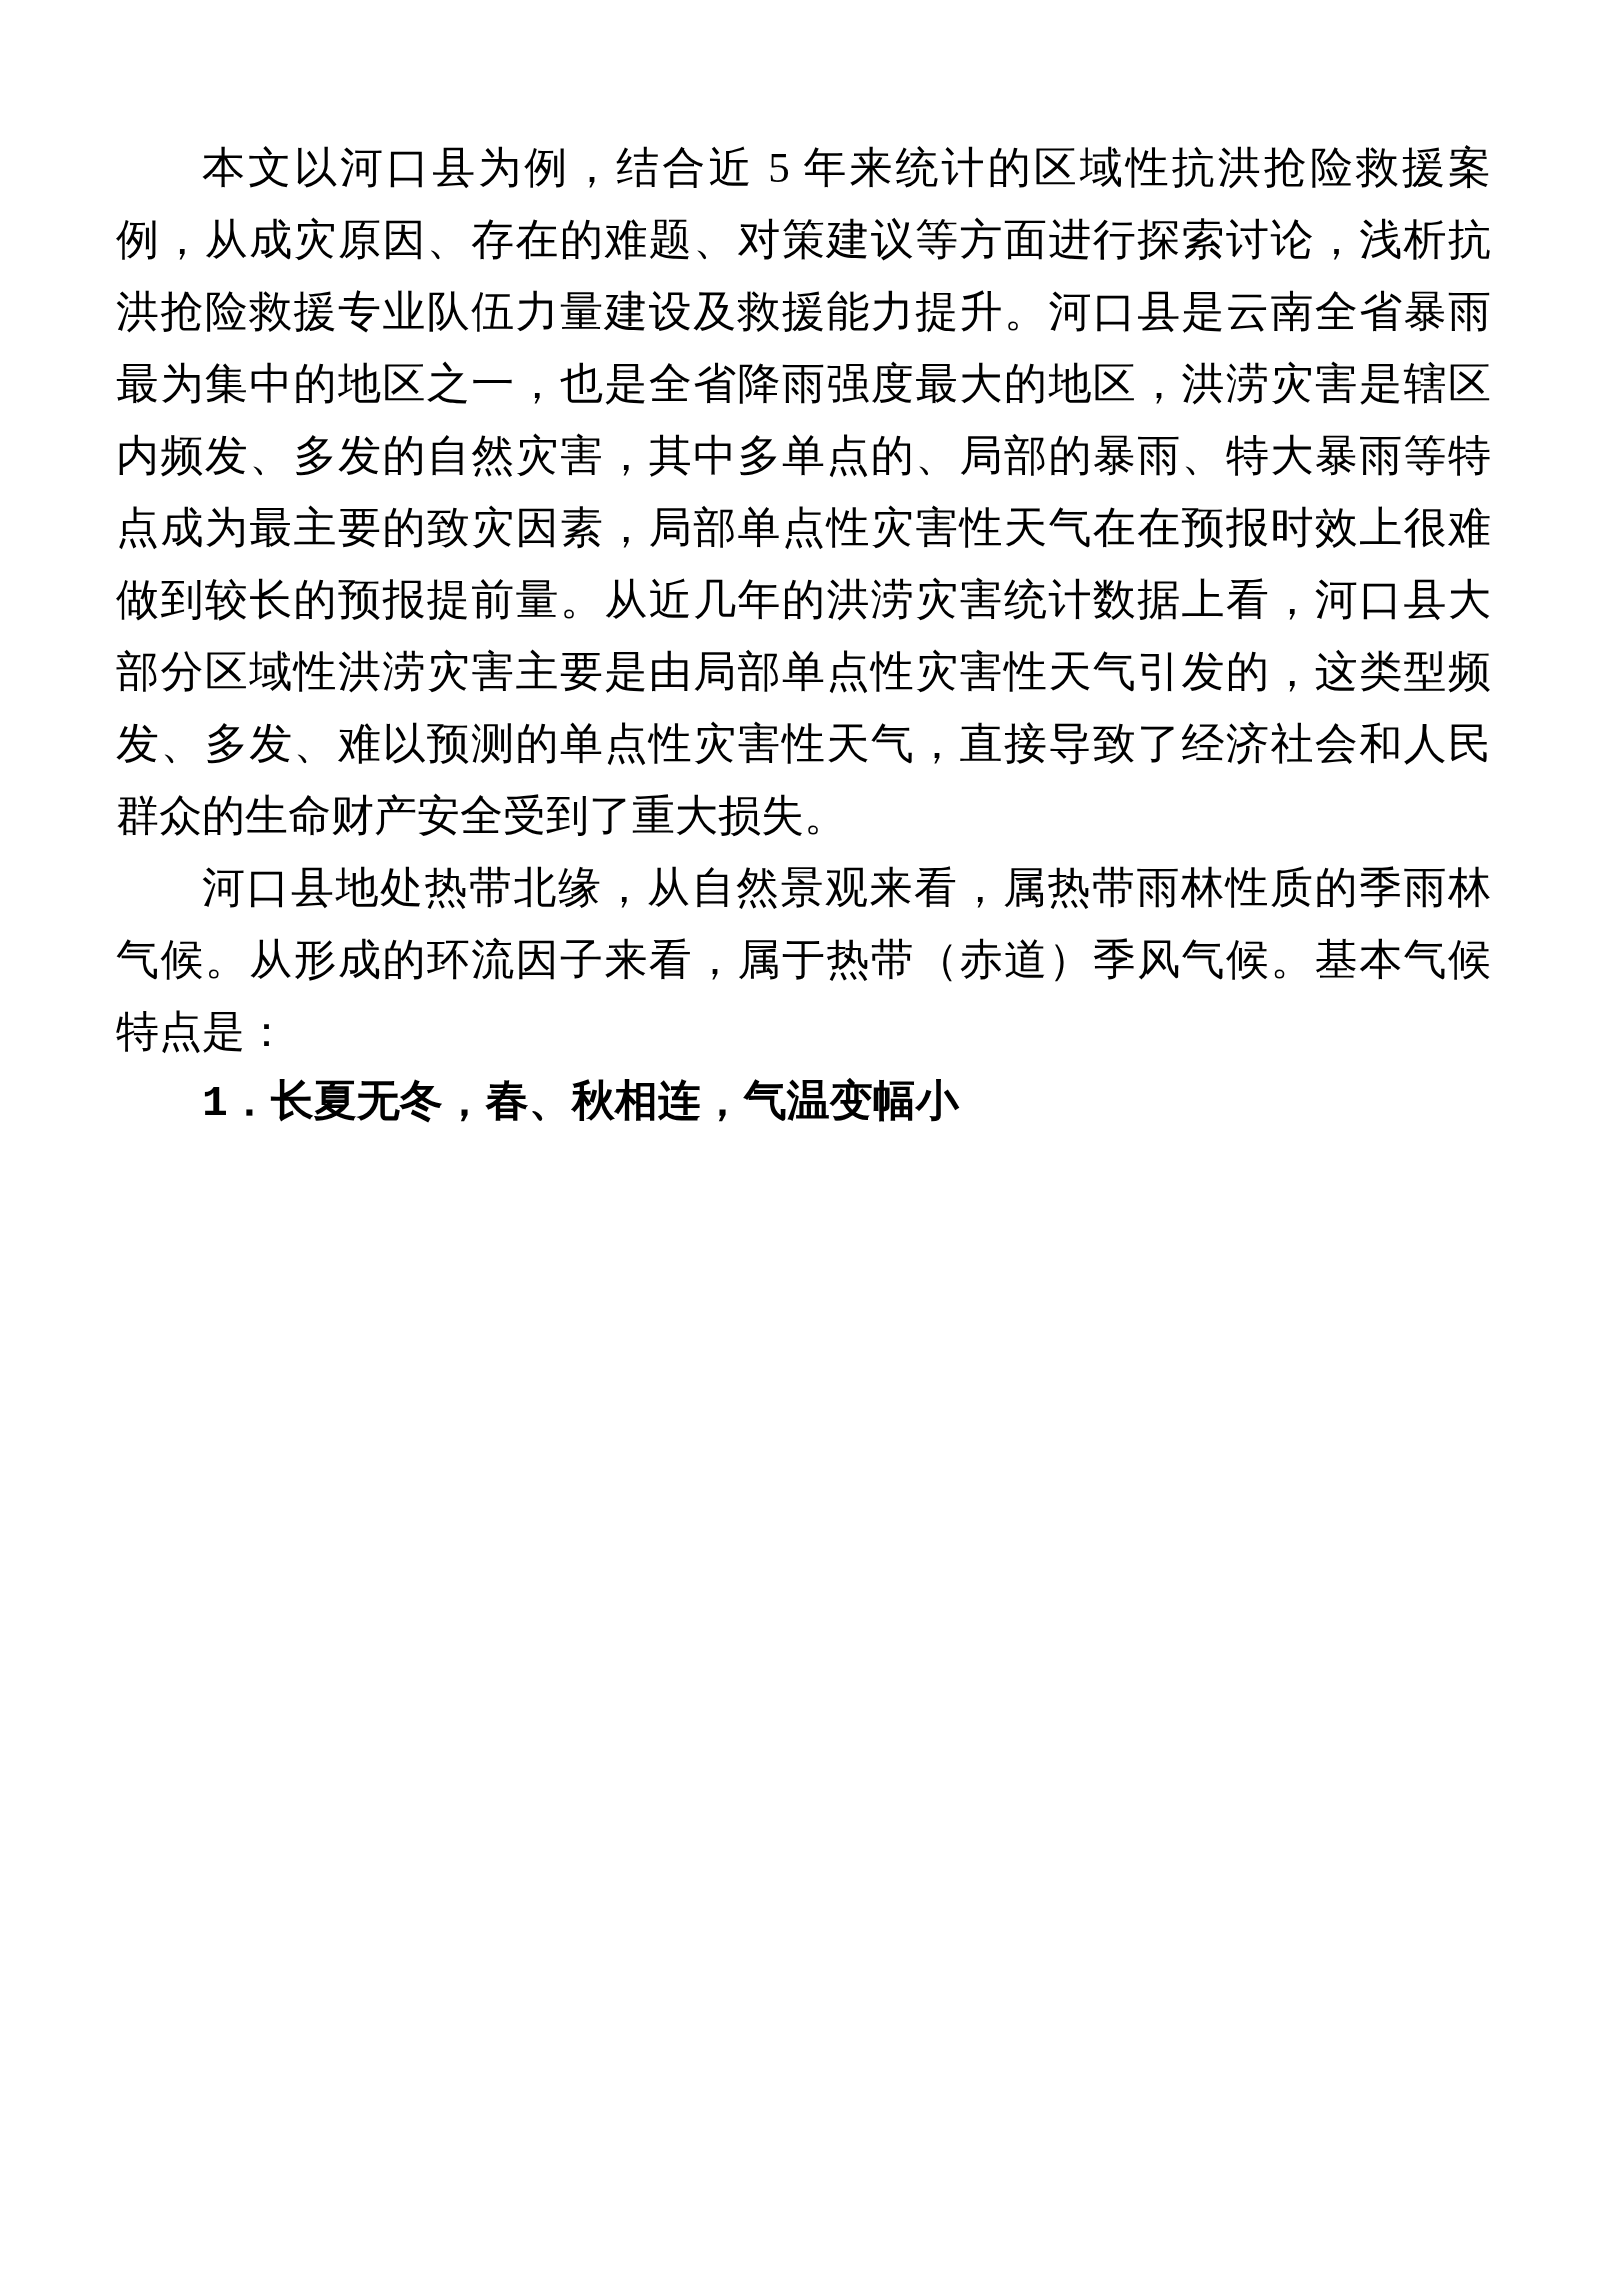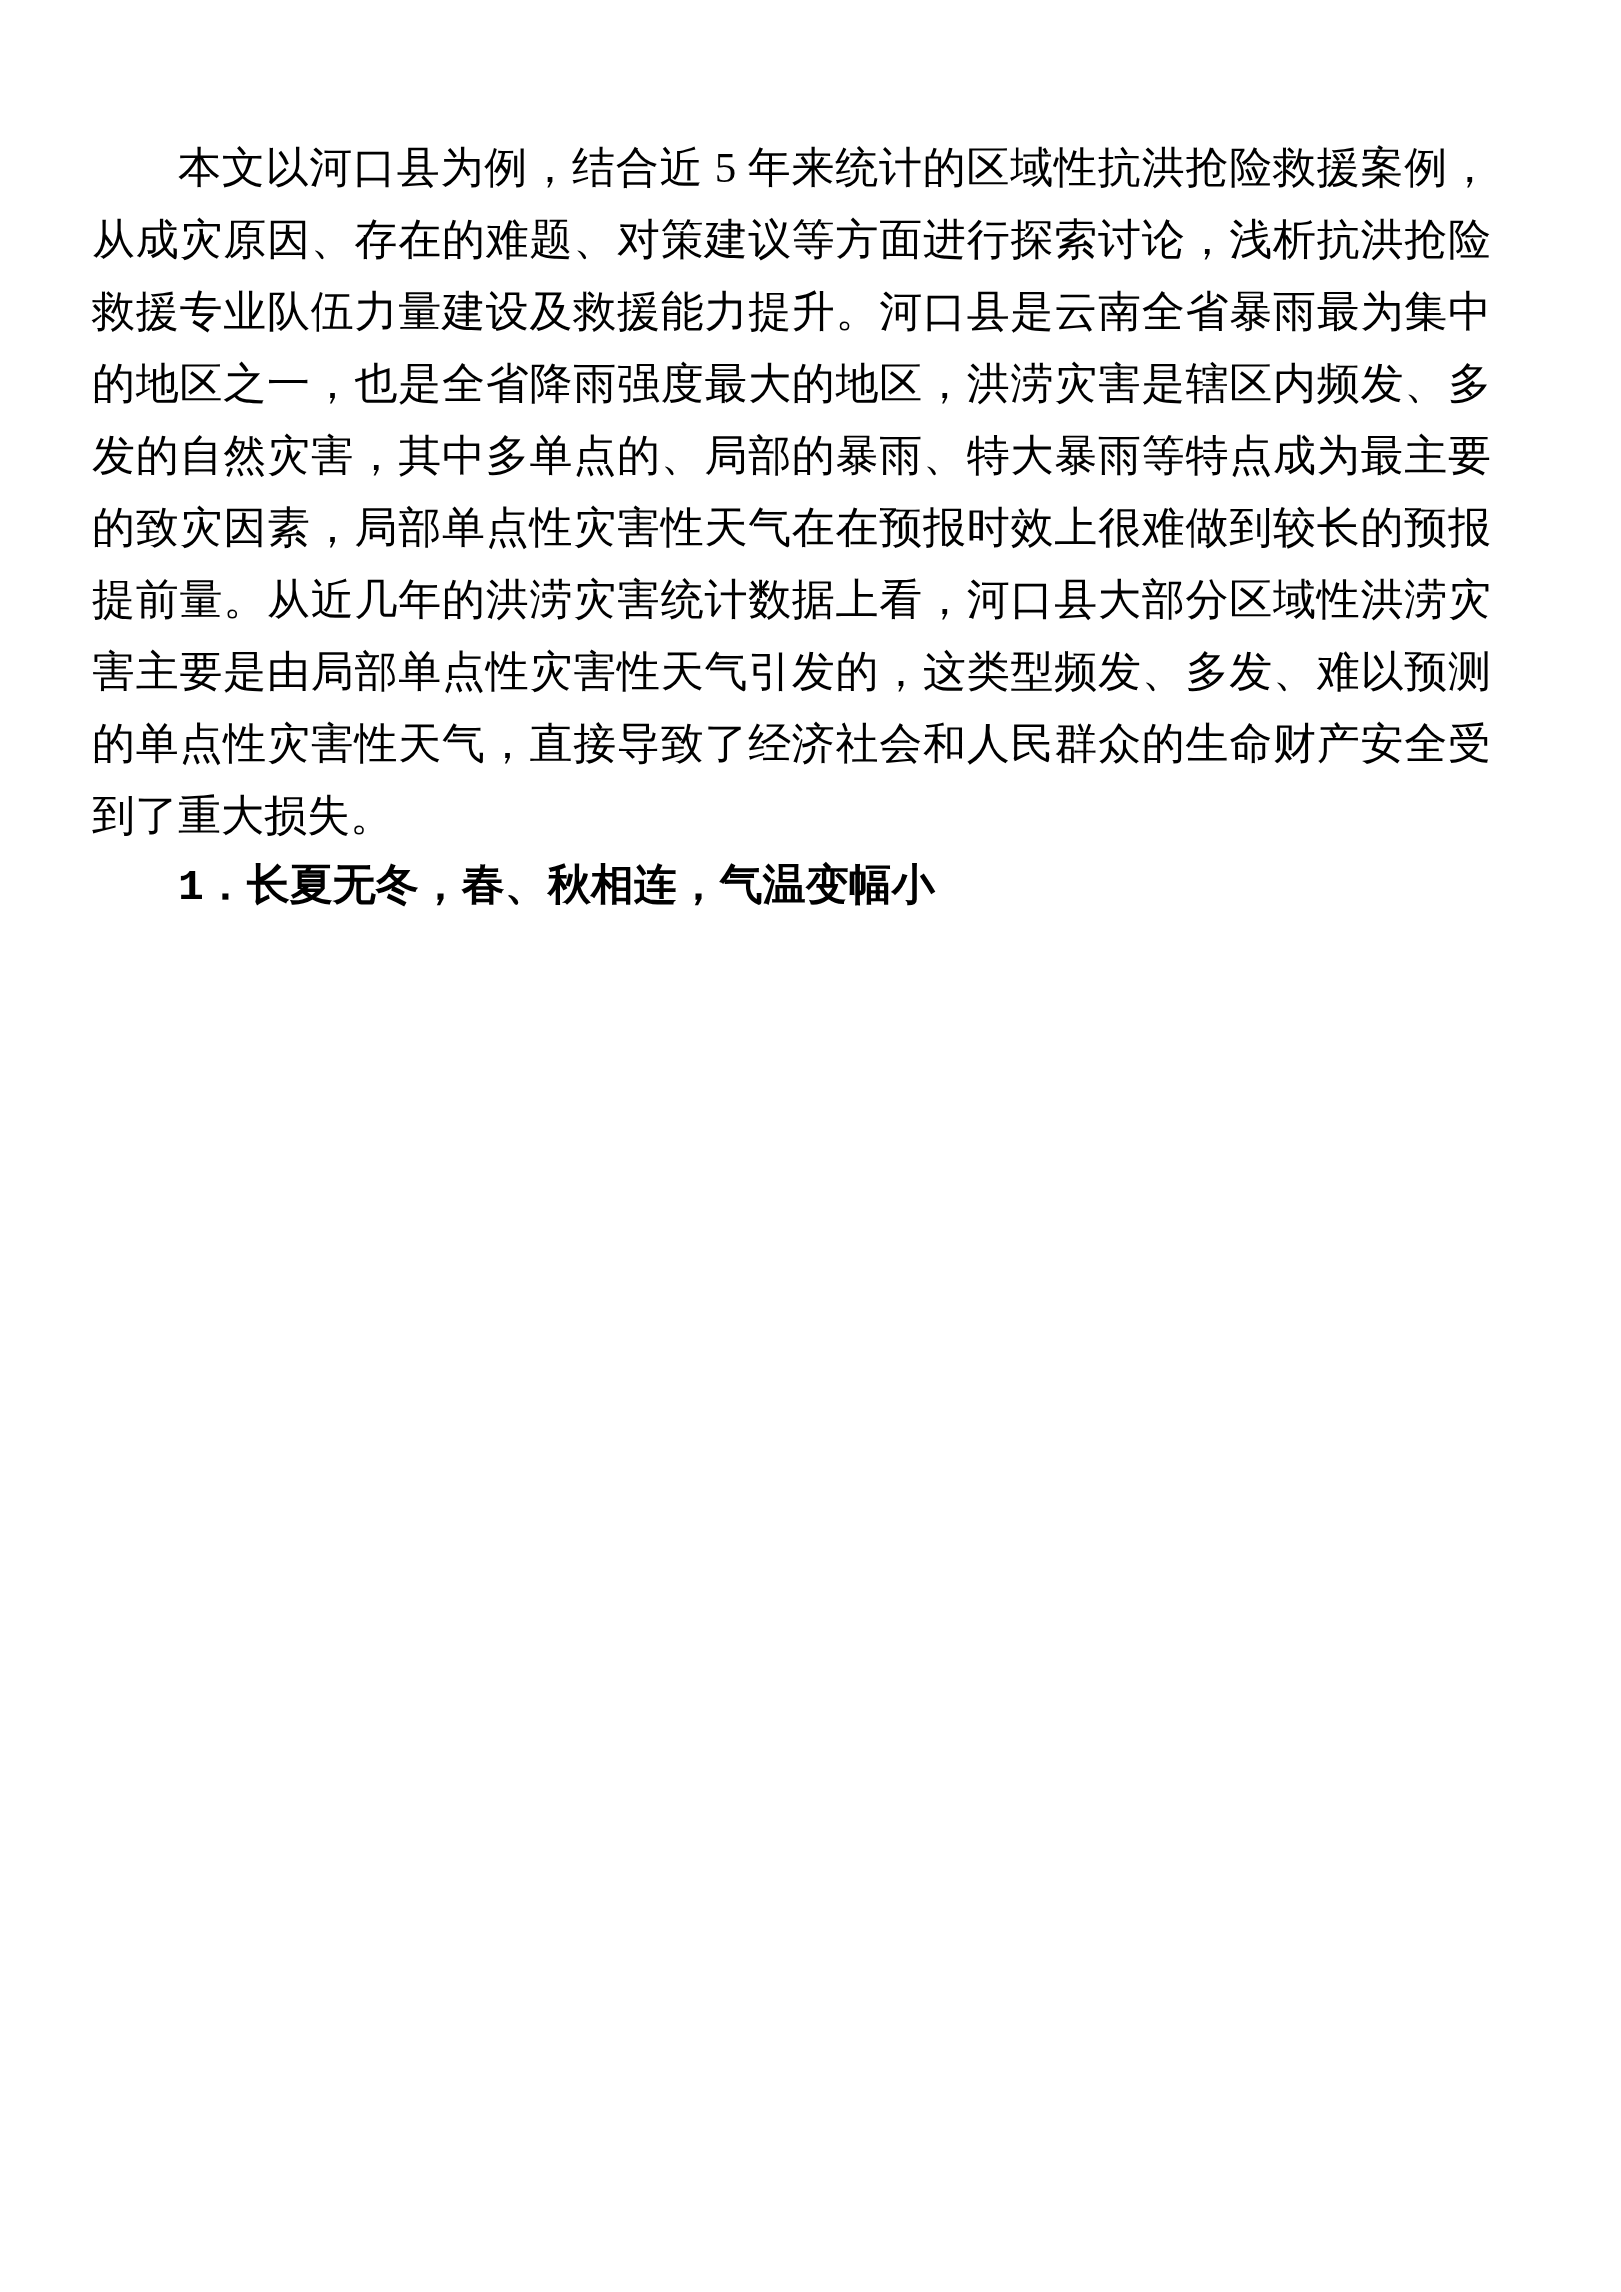--- a/index.html
+++ b/index.html
@@ -6,21 +6,21 @@
     margin: 0;
     padding: 0;
     background: #ffffff;
   }
   .page {
     position: relative;
     width: 1621px;
     height: 2293px;
     background: #ffffff;
     box-sizing: border-box;
-    padding: 132px 130px 0 92px;
+    padding: 132px 130px 0 116px;
     overflow: hidden;
   }
   .doc-body {
     color: #000000;
     font-family: "Liberation Serif", "DejaVu Serif", serif;
     font-size: 43px;
     line-height: 72px;
   }
   p.block {
     margin: 0;
@@ -44,18 +44,19 @@
 </style>
 </head>
 <body>
 
 <div class="page doc-body">
 
   <p class="block body-para">本文以河口县为例，结合近 5 年来统计的区域性抗洪抢险救援案例，从成灾原因、存在的难题、对策建议等方面进行探索讨论，浅析抗洪抢险救援专业队伍力量建设及救援能力提升。河口县是云南全省暴雨最为集中的地区之一，也是全省降雨强度最大的地区，洪涝灾害是辖区内频发、多发的自然灾害，其中多单点的、局部的暴雨、特大暴雨等特点成为最主要的致灾因素，局部单点性灾害性天气在在预报时效上很难做到较长的预报提前量。从近几年的洪涝灾害统计数据上看，河口县大部分区域性洪涝灾害主要是由局部单点性灾害性天气引发的，这类型频发、多发、难以预测的单点性灾害性天气，直接导致了经济社会和人民群众的生命财产安全受到了重大损失。</p>
 
 
 
+  <p class="block body-para">河口县地处热带北缘，从自然景观来看，属热带雨林性质的季雨林气候。从形成的环流因子来看，属于热带（赤道）季风气候。基本气候特点是：</p>
 
   <p class="block numbered-bold-heading">1．长夏无冬，春、秋相连，气温变幅小</p>
 
 
 </div>
 
 
 </body></html>

